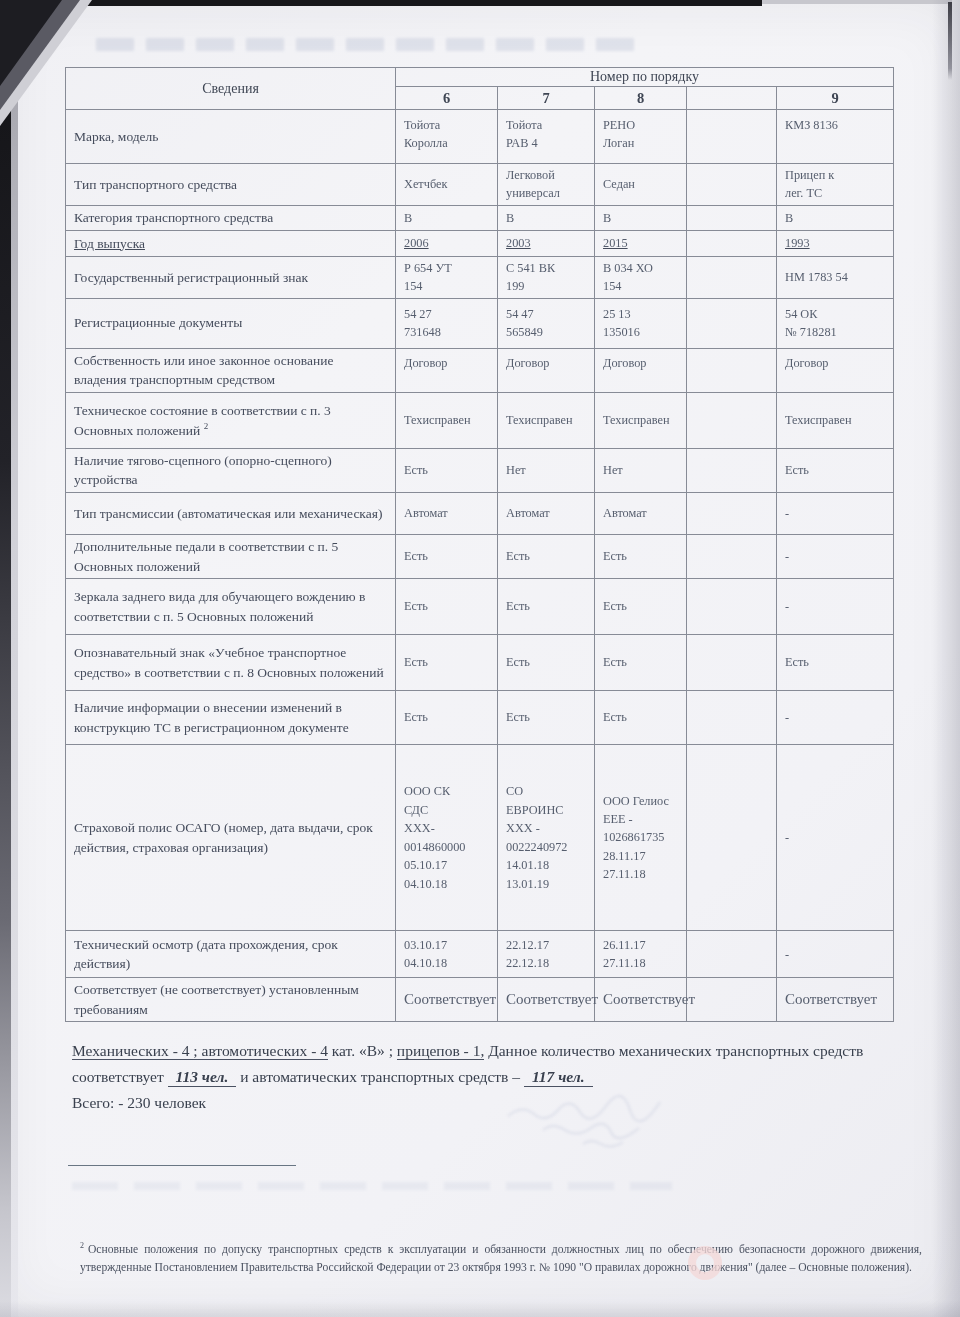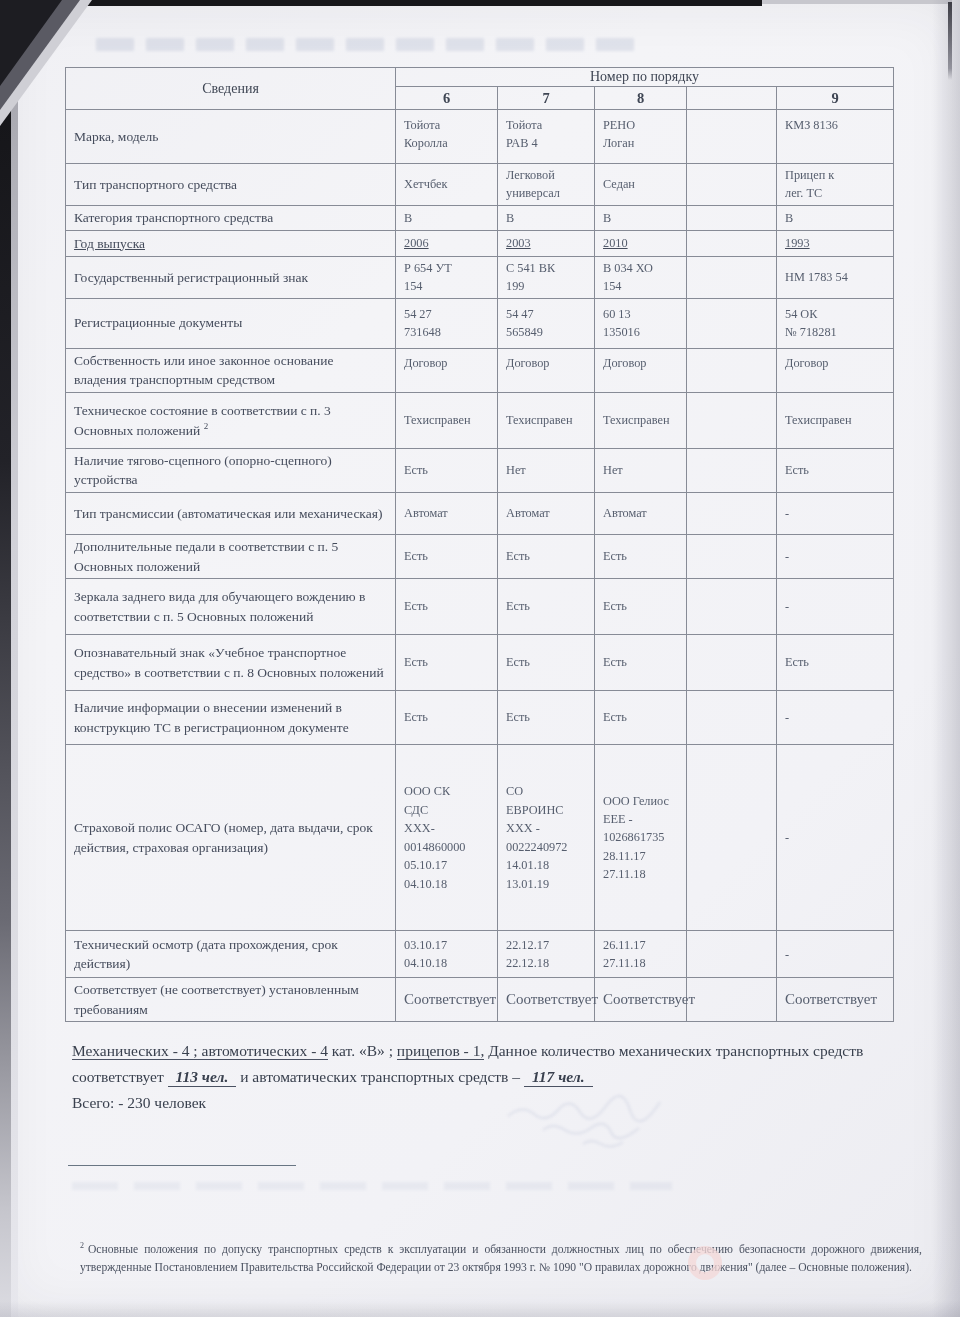--- a/index.html
+++ b/index.html
@@ -149,42 +149,42 @@
           <td class="val">В</td>
           <td class="val">В</td>
           <td class="val">В</td>
           <td class="val"></td>
           <td class="val">В</td>
         </tr>
         <tr>
           <td class="lbl">Год выпуска</td>
           <td class="val">2006</td>
           <td class="val">2003</td>
-          <td class="val">2010</td>
+          <td class="val">2015</td>
           <td class="val"></td>
           <td class="val">1993</td>
         </tr>
         <tr>
           <td class="lbl">Государственный регистрационный  знак</td>
           <td class="val">Р 654 УТ
 154</td>
           <td class="val">С 541 ВК
 199</td>
           <td class="val">В 034 ХО
 154</td>
           <td class="val"></td>
           <td class="val">НМ 1783 54</td>
         </tr>
         <tr>
           <td class="lbl">Регистрационные  документы</td>
           <td class="val">54 27
 731648</td>
           <td class="val">54 47
 565849</td>
-          <td class="val">60 13
+          <td class="val">25 13
 135016</td>
           <td class="val"></td>
           <td class="val">54 ОК
 № 718281</td>
         </tr>
         <tr>
           <td class="lbl">Собственность или иное законное основание владения  транспортным средством</td>
           <td class="val">Договор</td>
           <td class="val">Договор</td>
           <td class="val">Договор</td>

